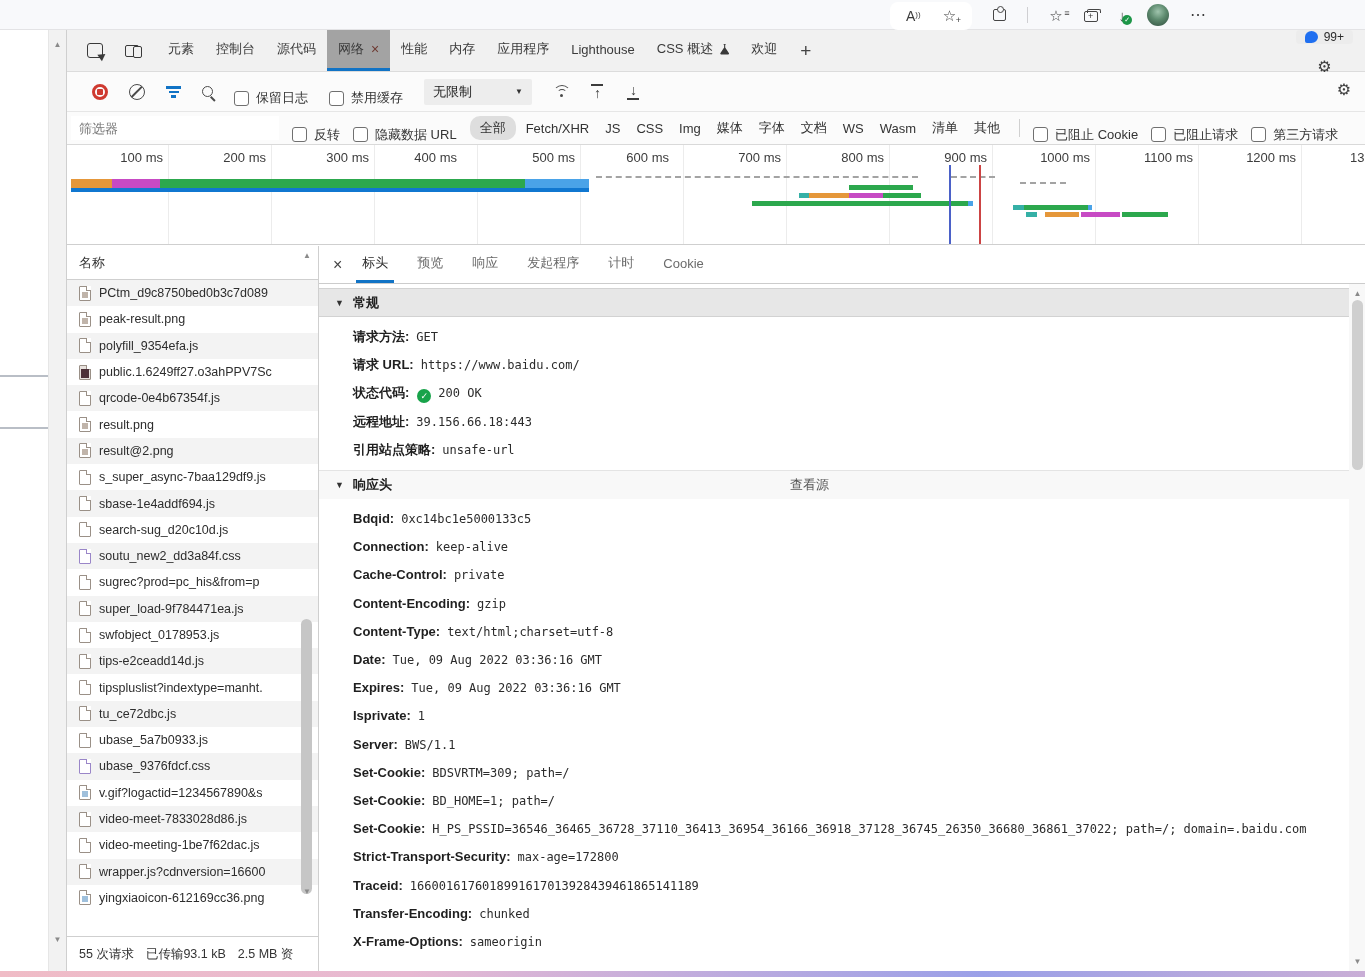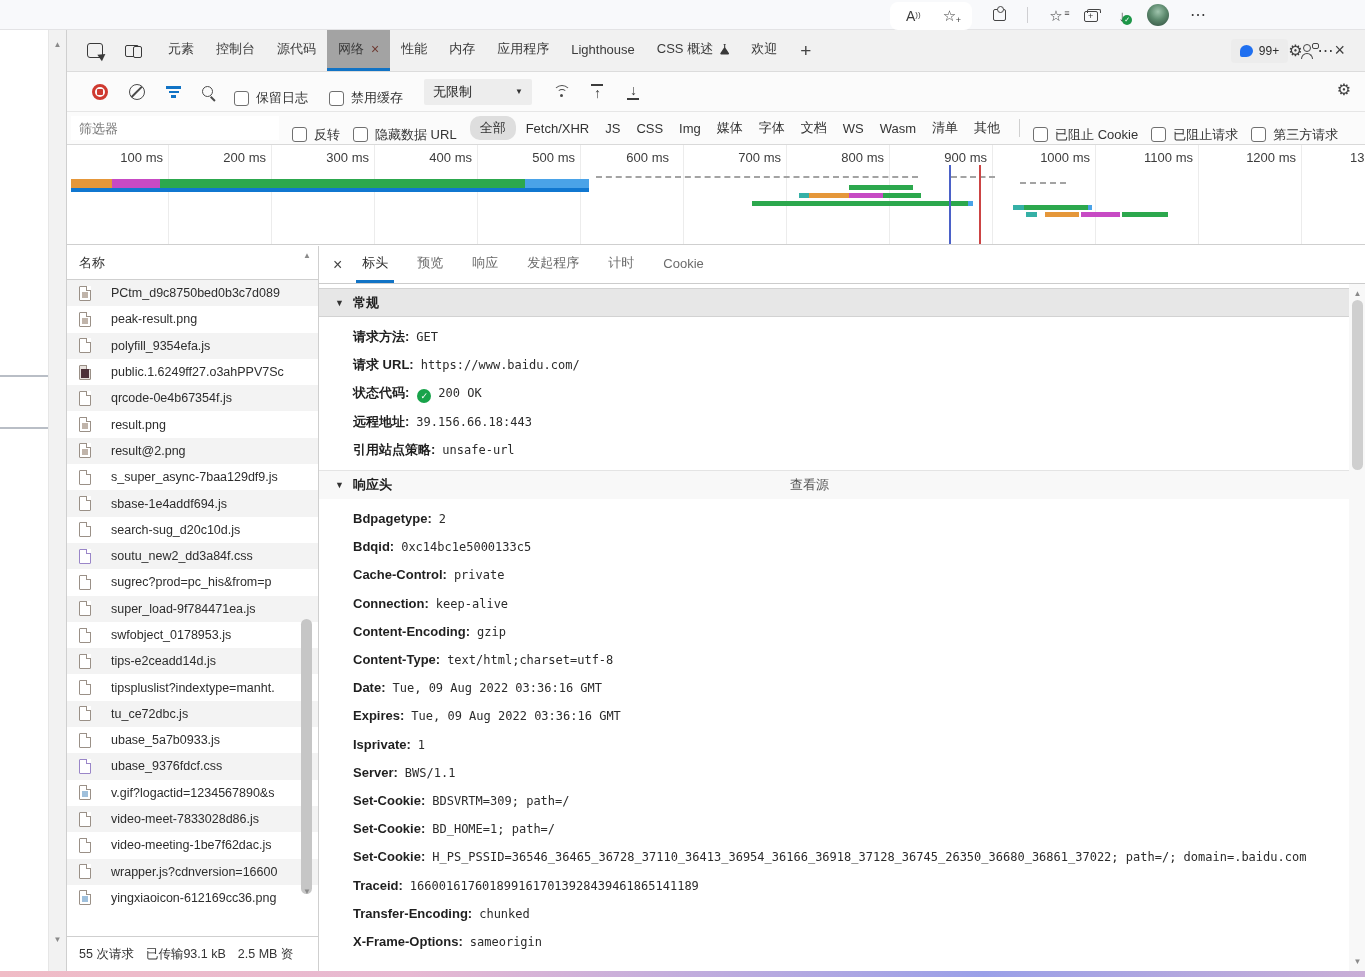--- a/index.html
+++ b/index.html
@@ -59,21 +59,21 @@
   .dt-tab { display:flex; align-items:center; padding:0 11px; font-size:13px; color:#3b3b3b;
     border-bottom:3px solid transparent; white-space:nowrap; cursor:default; }
   .dt-tab.active { background:#a3a3a3; border-bottom-color:#1173c5; }
   .tab-close { display:none; margin-left:7px; color:#6e3a32; font-size:14px; }
   .dt-tab.closable .tab-close { display:inline; }
   .tab-close::before { content:"×"; }
   .flask-icon { display:none; }
   .dt-tab.flask .flask-icon { display:inline-block; width:9px; height:11px; margin-left:7px; background:#3a3a3a;
     clip-path:polygon(36% 0,64% 0,64% 8%,56% 8%,56% 36%,100% 90%,92% 100%,8% 100%,0 90%,44% 36%,44% 8%,36% 8%); }
   #dt-newtab { display:flex; align-items:center; font-size:19px; color:#444; padding:0 12px; }
-  #dt-tabbar-right { margin-left:auto; display:flex; align-items:center; gap:0; padding-right:20px; }
+  #dt-tabbar-right { margin-left:auto; display:flex; align-items:center; gap:15px; padding-right:12px;flex-direction:column; }
   #feedback-badge { background:#ececec; border-radius:4px; height:24px; display:flex; align-items:center;
     gap:6px; padding:0 9px; font-size:12px; color:#2b2b2b; }
   .ic-bubble { width:13px; height:12px; background:#1f6ff0; border-radius:50% 50% 50% 2px; }
   .ic-gear { font-size:16px; color:#404040; line-height:1; }
   .ic-feedback { width:15px; height:14px; position:relative; }
   .ic-feedback::before { content:""; position:absolute; left:1px; top:0; width:6px; height:6px;
     border:1.5px solid #454545; border-radius:50%; }
   .ic-feedback::after { content:""; position:absolute; left:-1px; bottom:-1px; width:10px; height:5px;
     border:1.5px solid #454545; border-bottom:none; border-radius:6px 6px 0 0; }
   .ic-feedback .bubble-mini { position:absolute; right:-2px; top:-1px; width:7px; height:6px;
@@ -135,21 +135,21 @@
   .dash { position:absolute; height:0; border-top:2px dashed #a3a3a3; }
   .vline { position:absolute; width:2px; }
   .vline-blue { background:#4b61c8; } .vline-red { background:#cc4444; }
 
   
   #request-panel { position:absolute; left:0; top:216px; width:252px; height:690px;
     border-right:1px solid #cfcfcf; overflow:hidden; background:#fff; }
   #list-header { height:34px; display:flex; align-items:center; padding-left:12px; font-size:13px;
     color:#333; border-bottom:1px solid #cfcfcf; }
   #file-rows { position:absolute; left:0; top:34px; width:100%; height:656px; overflow:hidden; }
-  .frow { height:26.3px; display:flex; align-items:center; gap:20px; padding:0 22px 0 12px;
+  .frow { height:26.3px; display:flex; align-items:center; gap:8px; padding:0 22px 0 12px;
     font-size:12.5px; color:#2d2d2d; white-space:nowrap; overflow:hidden; }
   .frow.alt { background:#f3f3f3; }
   .frow.selected { background:#d9d9d9; outline:2px solid #8f8f8f; outline-offset:-2px; }
   .fi { width:12px; height:15px; border:1px solid #9a9087; border-radius:1px; position:relative;
     background:#fff; flex:none; }
   .fi::before { content:""; position:absolute; top:-1px; right:-1px; width:4px; height:4px; background:#fff;
     border-left:1px solid #9a9087; border-bottom:1px solid #9a9087; }
   .fi.img::after { content:""; position:absolute; left:2px; top:5px; width:6px; height:6px; background:#c0b4aa; }
   .fi.imgdark { background:#e8e2de; }
   .fi.imgdark::after { content:""; position:absolute; left:1px; top:3px; width:8px; height:9px; background:#4d3038; }
@@ -387,21 +387,21 @@
         <div class="gl" style="left: 925px;"></div>
         <div class="gl" style="left: 1028px;"></div>
         <div class="gl" style="left: 1131px;"></div>
         <div class="gl" style="left: 1234px;"></div>
       </div>
     <div>
 
     <div class="tick" style="left: 6px;">100 ms</div>
         <div class="tick" style="left: 109px;">200 ms</div>
         <div class="tick" style="left: 212px;">300 ms</div>
-        <div class="tick" style="left: 315px;">400 ms</div>
+        <div class="tick" style="left: 300px;">400 ms</div>
         <div class="tick" style="left: 418px;">500 ms</div>
         <div class="tick" style="left: 512px;">600 ms</div>
         <div class="tick" style="left: 624px;">700 ms</div>
         <div class="tick" style="left: 727px;">800 ms</div>
         <div class="tick" style="left: 830px;">900 ms</div>
         <div class="tick" style="left: 933px;">1000 ms</div>
         <div class="tick" style="left: 1036px;">1100 ms</div>
         <div class="tick" style="left: 1139px;">1200 ms</div>
         <div class="tick" style="left: 1283px; width: 40px; text-align: left;">13</div>
       </div>
@@ -615,46 +615,46 @@
           <div class="kv"><span class="k">引用站点策略:</span><span class="v">unsafe-url</span></div>
         </div>
 
       <div class="sec light">
         <span class="tri">▼</span>
         <span>响应头</span>
         <span id="view-source">查看源</span>
       </div>
       <div class="kv-block">
 
-          <div class="kv"><span class="k">Bdpagetype:</span><span class="v">2</span></div>
 
           <div class="kv"><span class="k">Bdqid:</span><span class="v">0xc14bc1e5000133c5</span></div>
 
+          <div class="kv"><span class="k">Connection:</span><span class="v">keep-alive</span></div>
+
           <div class="kv"><span class="k">Cache-Control:</span><span class="v">private</span></div>
 
-          <div class="kv"><span class="k">Connection:</span><span class="v">keep-alive</span></div>
-
           <div class="kv"><span class="k">Content-Encoding:</span><span class="v">gzip</span></div>
 
           <div class="kv"><span class="k">Content-Type:</span><span class="v">text/html;charset=utf-8</span></div>
 
           <div class="kv"><span class="k">Date:</span><span class="v">Tue, 09 Aug 2022 03:36:16 GMT</span></div>
 
           <div class="kv"><span class="k">Expires:</span><span class="v">Tue, 09 Aug 2022 03:36:16 GMT</span></div>
 
           <div class="kv"><span class="k">Isprivate:</span><span class="v">1</span></div>
 
           <div class="kv"><span class="k">Server:</span><span class="v">BWS/1.1</span></div>
 
           <div class="kv"><span class="k">Set-Cookie:</span><span class="v">BDSVRTM=309; path=/</span></div>
 
           <div class="kv"><span class="k">Set-Cookie:</span><span class="v">BD_HOME=1; path=/</span></div>
 
           <div class="kv"><span class="k">Set-Cookie:</span><span class="v">H_PS_PSSID=36546_36465_36728_37110_36413_36954_36166_36918_37128_36745_26350_36680_36861_37022; path=/; domain=.baidu.com</span></div>
 
+          <div class="kv"><span class="k">Strict-Transport-Security:</span><span class="v">max-age=172800</span></div>
 
           <div class="kv"><span class="k">Traceid:</span><span class="v">1660016176018991617013928439461865141189</span></div>
 
           <div class="kv"><span class="k">Transfer-Encoding:</span><span class="v">chunked</span></div>
 
           <div class="kv"><span class="k">X-Frame-Options:</span><span class="v">sameorigin</span></div>
         </div>
     </div>
 
     <div id="detail-scrollbar">

